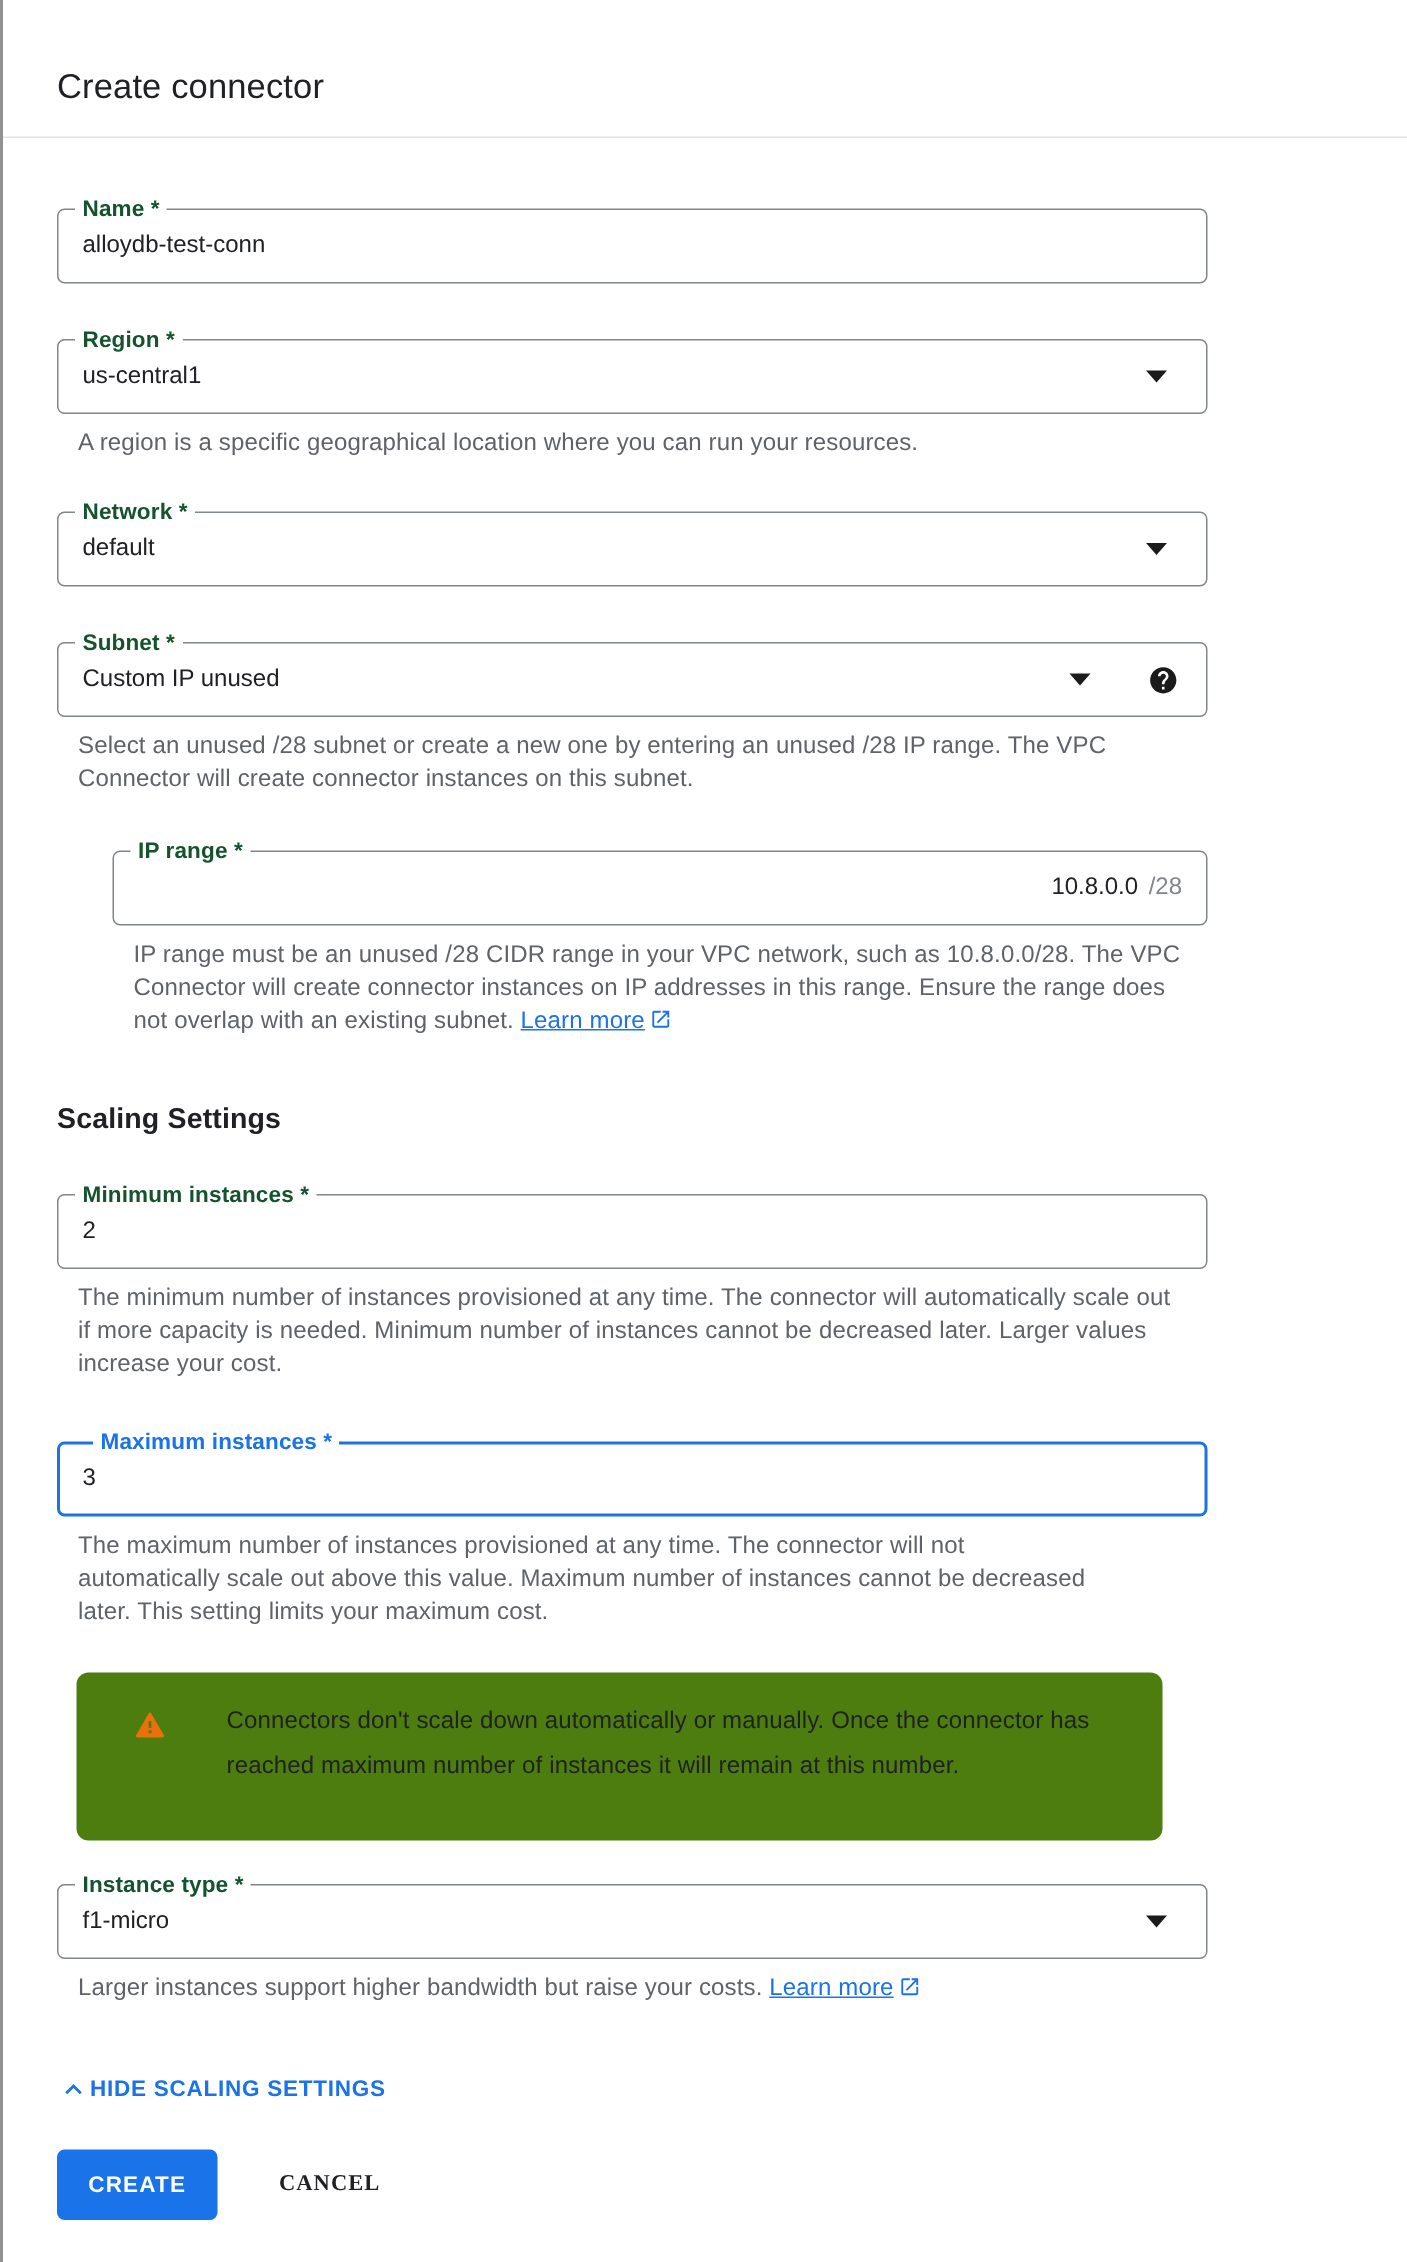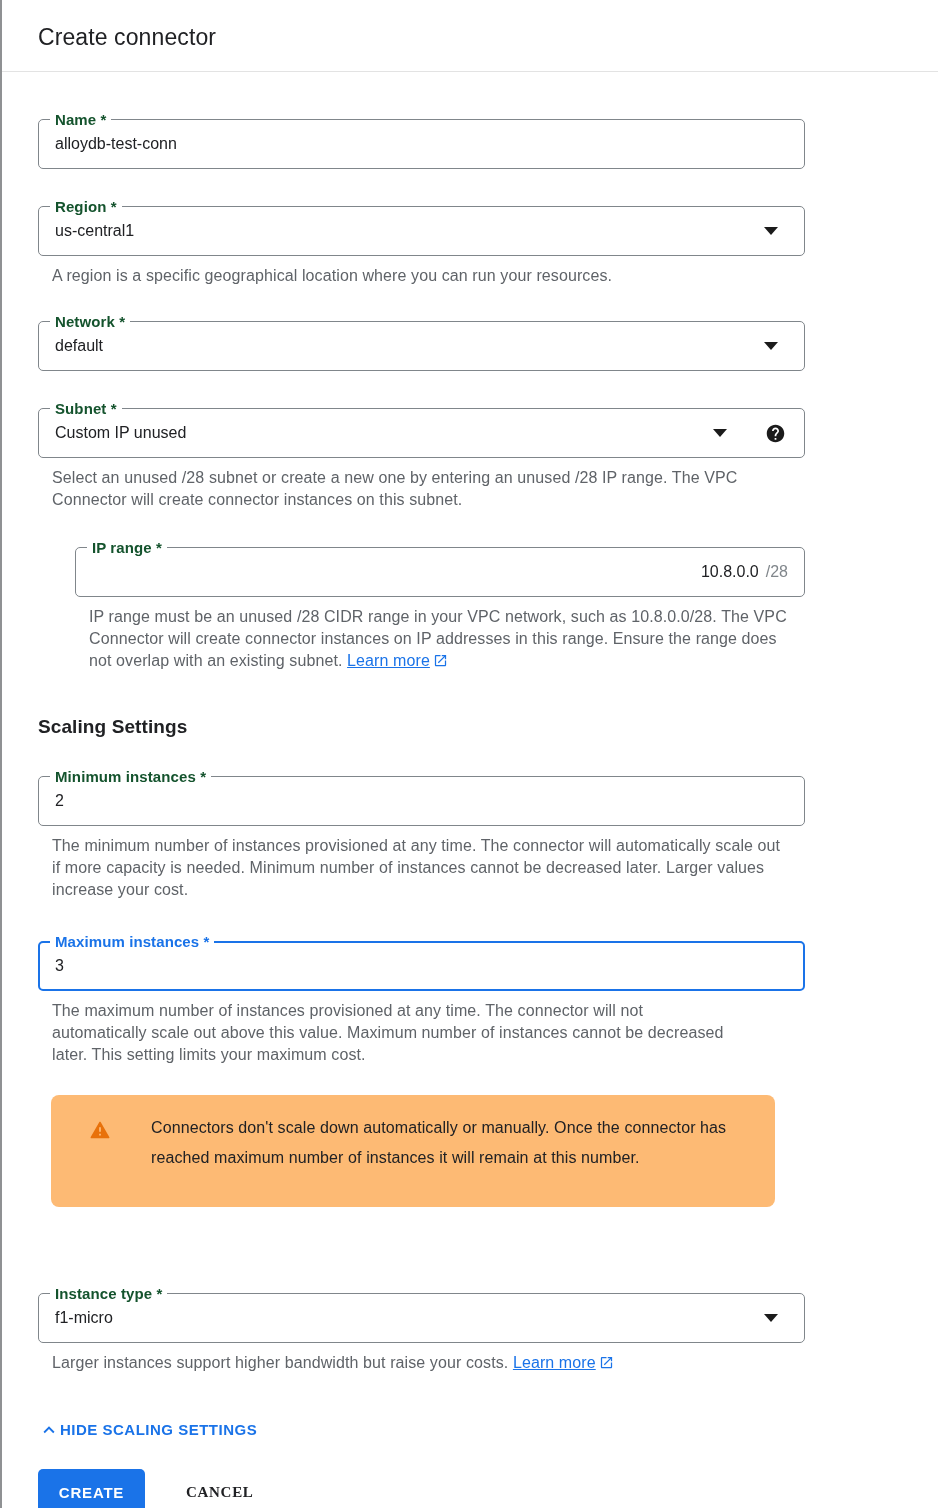--- a/index.html
+++ b/index.html
@@ -15,20 +15,21 @@
   
   .panel-edge {
     position: absolute; left: 0; top: 0; width: 2px; height: 100%;
     background: #8f9193;
   }
 
   .header { padding: 22px 0 0 38px; }
   .header h1 {
     font-size: 23px; font-weight: 400; color: #202124; line-height: 30px;
     letter-spacing: 0.1px;
+    margin-top: 20px;
   }
   .divider {
     margin-top: 19px; height: 1px; background: #e3e3e3; width: 100%;
   }
 
   .main { width: 767px; margin-left: 38px; }
 
   
   .field {
     position: relative;
@@ -44,21 +45,21 @@
     background: #fff; padding: 0 5px;
     font-size: 15px; font-weight: 700; line-height: 19px;
     color: #14532d; letter-spacing: 0.1px; white-space: nowrap;
   }
   .field .fvalue {
     font-size: 16px; color: #202124; border: none; outline: none;
     background: transparent; width: 100%;
     font-family: "Liberation Sans", "DejaVu Sans", sans-serif;
   }
   .field.focused { border: 2px solid var(--accent, #1a73e8); padding: 0 15px; }
-  .field.focused .flabel { color: var(--accent, #1a73e8); top: -11px; left: 10px; }
+  .field.focused .flabel { color: var(--accent, #1a73e8); top: -11px; left: 22px; }
 
   .trailing {
     position: absolute; right: 18px; top: 0; height: 100%;
     display: flex; align-items: center; gap: 30px;
   }
   .caret {
     width: 0; height: 0;
     border-left: 7px solid transparent;
     border-right: 7px solid transparent;
     border-top: 8px solid #1b1b1b;
@@ -83,31 +84,31 @@
   .helper a .lm-text { text-decoration: underline; }
   .helper a svg { vertical-align: -2px; margin-left: 3px; }
 
   .mt-name { margin-top: 47px; }
   .mt-region { margin-top: 37px; }
   .mt-network { margin-top: 34px; }
   .mt-subnet { margin-top: 37px; }
   .mt-ip { margin-top: 36px; }
   .mt-min { margin-top: 36px; }
   .mt-max { margin-top: 40px; }
-  .mt-instance { margin-top: 86px; }
+  .mt-instance { margin-top: 29px; }
 
   .section-heading {
     margin-top: 42px;
     font-size: 19px; font-weight: 700; color: #202124; line-height: 26px;
     letter-spacing: 0.1px;
   }
 
   .warning-box {
     margin-top: 29px; margin-left: 13px; width: 724px;
-    background: #fdba74; border-radius: 8px;
+    background: #4d7c0f; border-radius: 8px;
     display: flex; align-items: flex-start;
     padding: 18px 28px 18px 38px; gap: 40px;
     min-height: 112px;
   }
   .warning-box .w-icon { margin-top: 6px; flex: 0 0 auto; }
   .warning-box .w-text {
     font-size: 16px; line-height: 30px; color: #202124; letter-spacing: 0.1px;
   }
 
   .hide-toggle {

